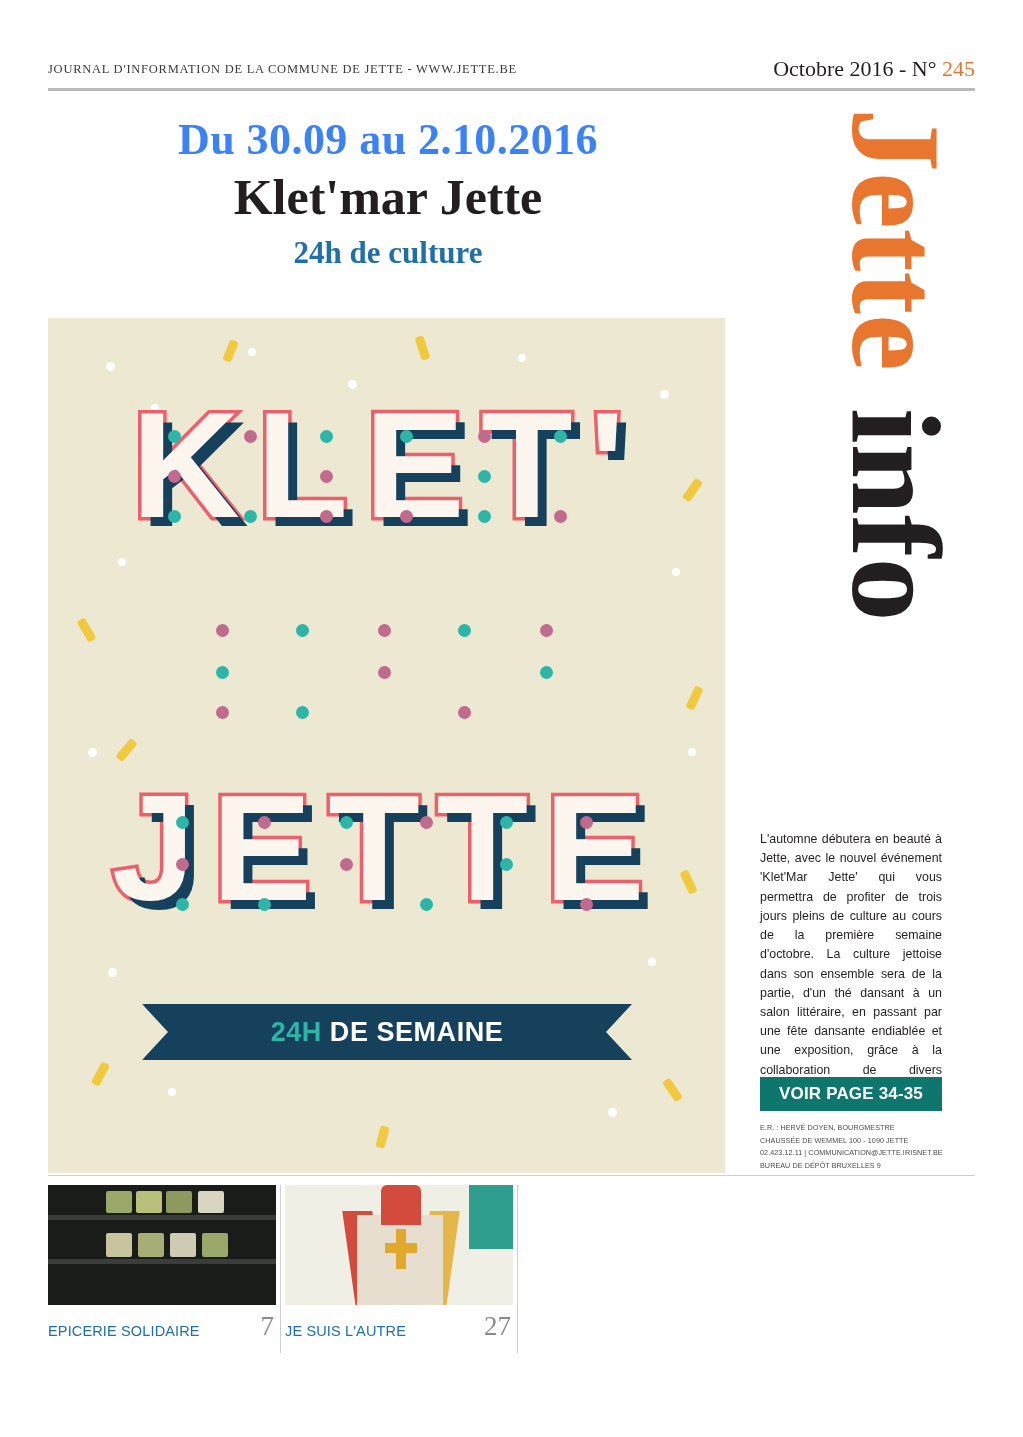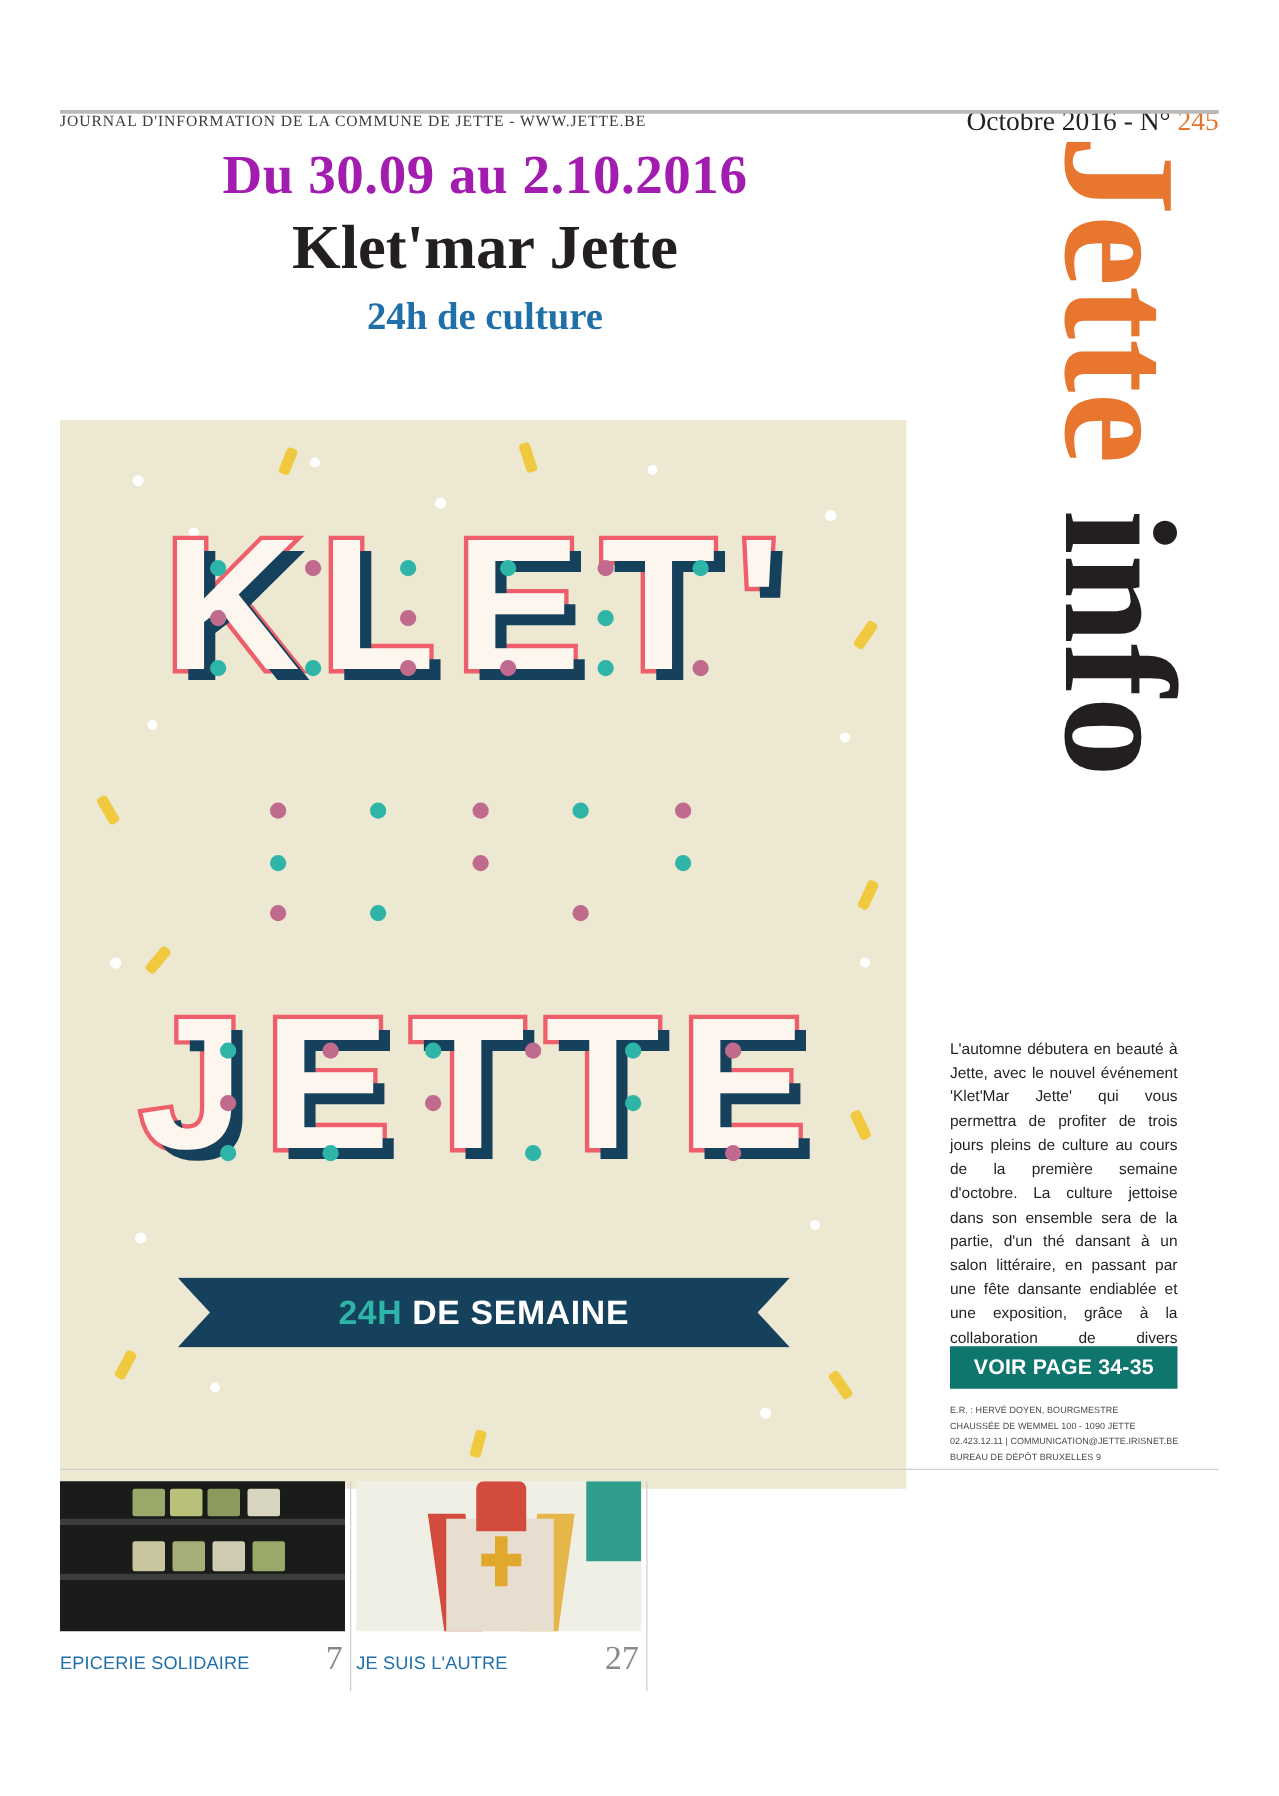--- a/index.html
+++ b/index.html
@@ -18,46 +18,46 @@
     position:absolute;left:48px;top:56px;width:927px;
     display:flex;align-items:flex-end;justify-content:space-between;
   }
   .masthead-left{
     font-family:"Liberation Serif", serif;
     font-size:12.5px;letter-spacing:.06em;color:#3b3b3b;
     text-transform:uppercase;padding-bottom:5px;
   }
   .masthead-right{
     font-family:"Liberation Serif", serif;
-    font-size:22px;color:#231f20;white-space:nowrap;margin-top:28px;
+    font-size:22px;color:#231f20;white-space:nowrap;
   }
   .masthead-right .issue{color:#e1762f;}
   .rule{
     position:absolute;left:48px;top:88px;width:927px;height:3px;background:#b9b9b9;
   }
 
   
   .headline{
     position:absolute;left:48px;top:116px;width:680px;text-align:center;
     font-family:"Liberation Serif", serif;
   }
   .headline .dates{
-    font-size:44px;font-weight:bold;color:#a21caf;line-height:1.08;
+    font-size:44px;font-weight:bold;color:#3b82f6;line-height:1.08;
     letter-spacing:.01em;
   }
   .headline .title{
     font-size:50px;font-weight:bold;color:#231f20;line-height:1.18;margin-top:4px;
   }
   .headline .sub{
     font-size:31px;font-weight:bold;color:#1f6fa8;line-height:1.3;margin-top:6px;
   }
 
   
   .poster{
-    position:absolute;left:48px;top:336px;width:677px;height:855px;
+    position:absolute;left:48px;top:318px;width:677px;height:855px;
     background:#ece8d2;overflow:hidden;
   }
   .poster .confetti{position:absolute;inset:0;}
   .dot{position:absolute;border-radius:50%;}
   .dash{position:absolute;border-radius:3px;}
 
   .poster-word{
     position:absolute;left:0;width:677px;text-align:center;
     font-family:"Liberation Sans", sans-serif;
     font-weight:bold;

